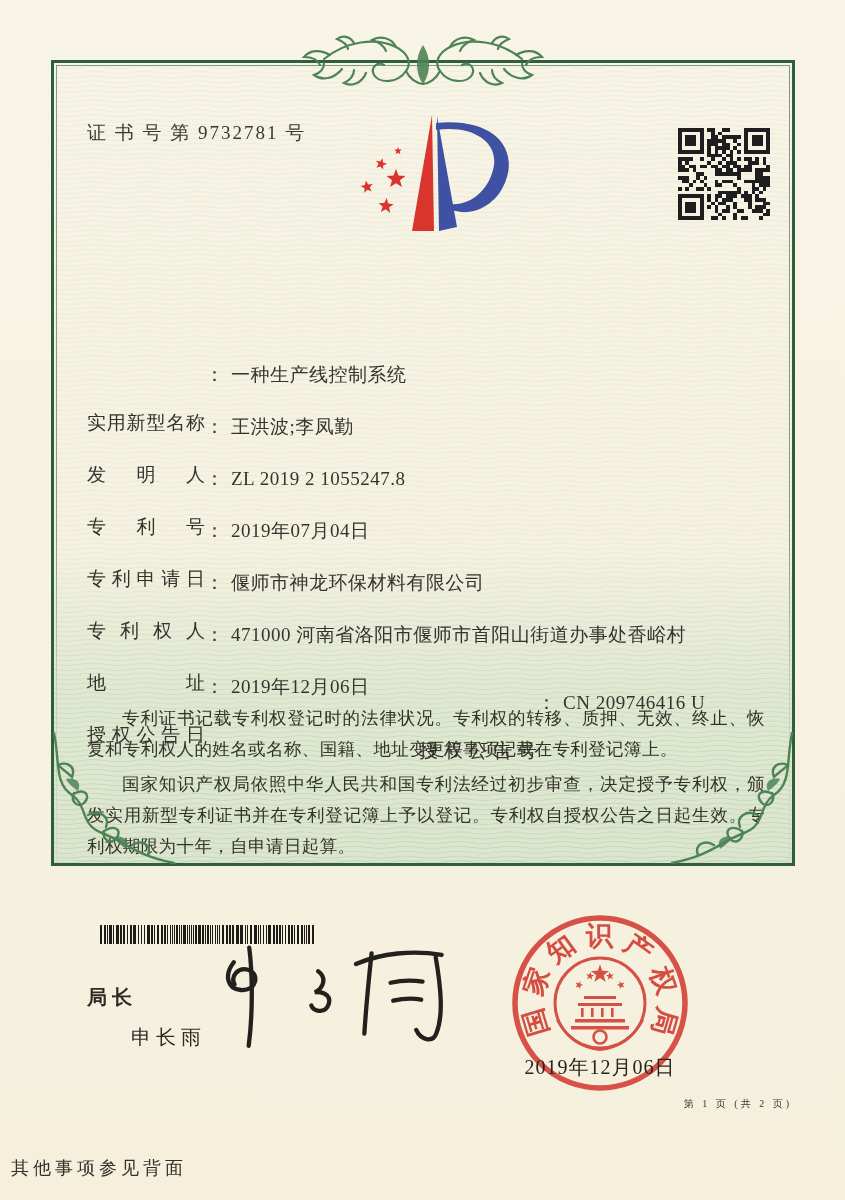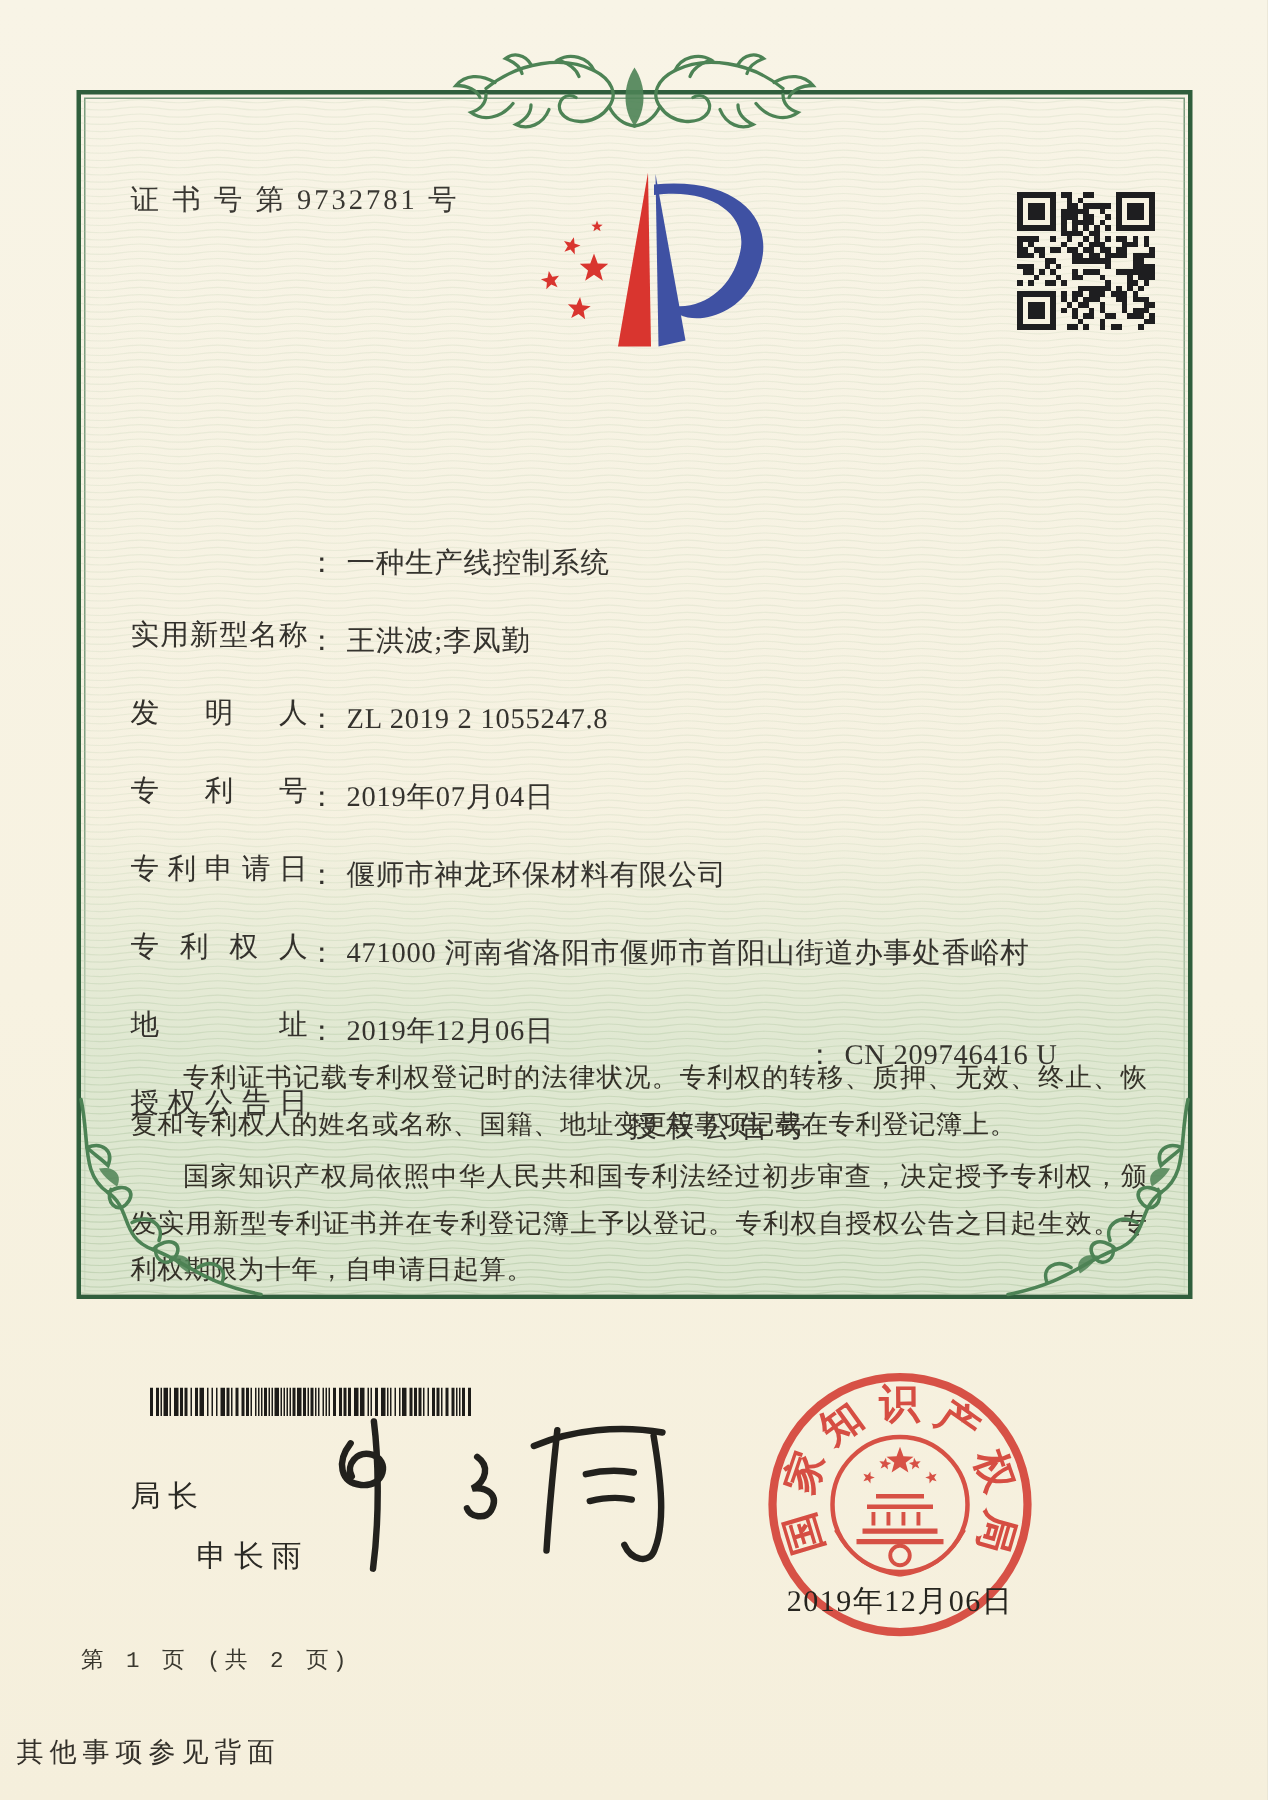--- a/index.html
+++ b/index.html
@@ -21,28 +21,28 @@
   .frow{position:relative;height:30px;margin-bottom:22px;font-size:19px;white-space:nowrap;}
   .flabel{display:inline-block;width:118px;text-align:justify;text-align-last:justify;
     vertical-align:top;color:#33312c;margin-top:48px;}
   .fcolon{display:inline-block;margin-right:7px;color:#33312c;}
   .fvalue{color:#35332e;letter-spacing:0.5px;}
   .grp2{position:absolute;left:332px;top:16px;}
   .paras{left:33px;top:640px;width:678px;font-size:17.5px;line-height:31px;
     text-align:justify;color:#343128;letter-spacing:0.4px;}
   .paras p{margin:0 0 4px 0;text-indent:2em;}
   .barcode{left:46px;top:862px;width:218px;height:19px;}
-  .role{left:33px;top:921px;font-size:20px;letter-spacing:5px;color:#2b2a25;}
+  .role{left:33px;top:921px;font-size:20px;letter-spacing:5px;color:#2b2a25;font-weight:bold;}
   .signername{left:33px;top:961px;font-size:20px;letter-spacing:5px;color:#2b2a25;margin-left:44px;}
   .signature{left:147px;top:874px;width:252px;height:118px;z-index:3;}
   .seal{left:451px;top:845px;width:190px;height:190px;z-index:4;}
   .sealdate{left:455px;top:991px;width:182px;text-align:center;font-size:20px;
     letter-spacing:1px;color:#26251f;z-index:5;}
-  .pagenum{left:0;top:1034px;width:100%;text-align:left;font-size:15px;
-    letter-spacing:3px;color:#3a382f;font-family:Liberation Mono, monospace;}
+  .pagenum{left:0;top:1034px;width:100%;text-align:right;font-size:10px;
+    letter-spacing:3px;color:#3a382f;}
   .backnote{position:absolute;left:11px;top:1156px;width:100%;text-align:left;
     font-size:18px;letter-spacing:4px;color:#33302a;z-index:2;}
   .ornament-top{position:absolute;left:50%;top:-34px;transform:translateX(-50%);
     width:330px;height:62px;z-index:3;}
   .corner{position:absolute;bottom:-6px;width:132px;height:142px;z-index:3;}
   .corner.bl{left:-6px;}
   .corner.br{right:-6px;transform:scaleX(-1);}
 </style>
 </head>
 <body>

